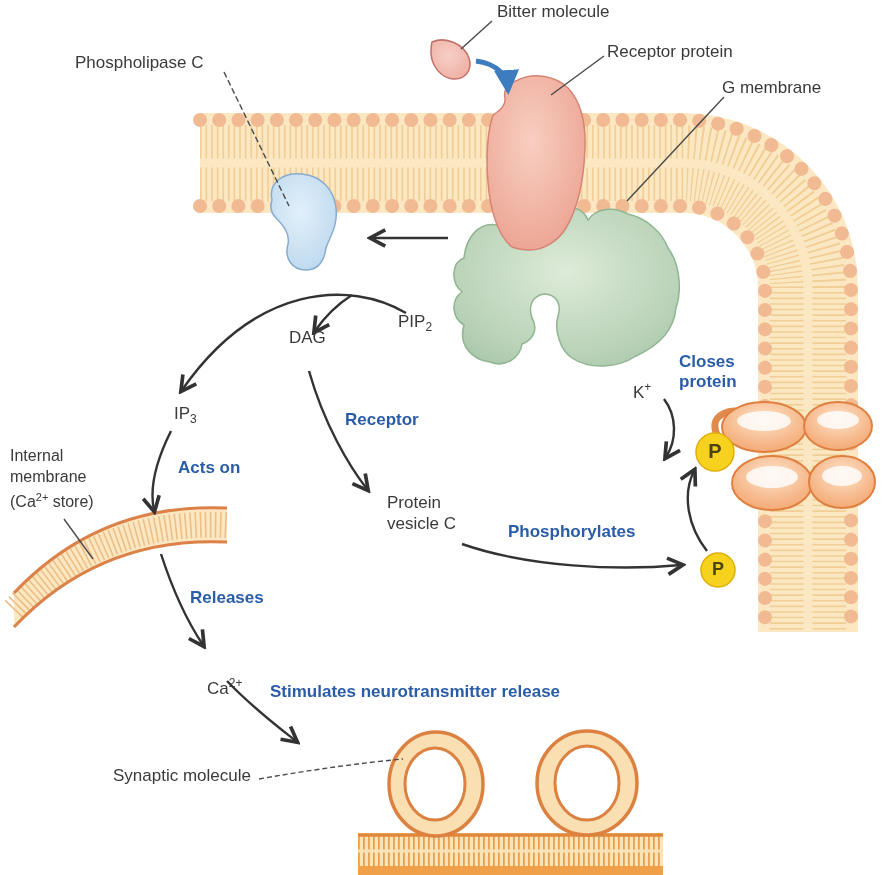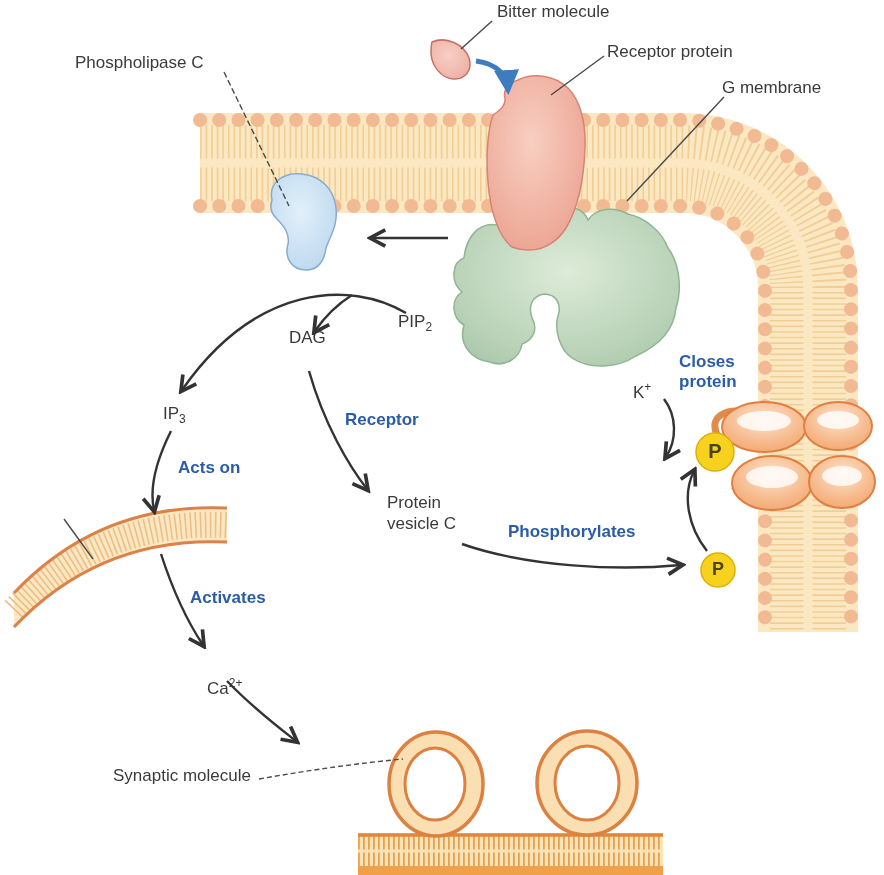--- a/index.html
+++ b/index.html
@@ -148,37 +148,43 @@
   <circle cx="718" cy="570" r="17" fill="#f6d21e" stroke="#dfaf0a" stroke-width="1.5"></circle>
 </svg>
 
 <div class="lbl" style="left:75px;top:53px">Phospholipase C</div>
 <div class="lbl" style="left:497px;top:2px">Bitter molecule</div>
 <div class="lbl" style="left:607px;top:42px">Receptor protein</div>
 <div class="lbl" style="left:722px;top:78px">G membrane</div>
 
 <div class="lbl" style="left:398px;top:312px"><span>PIP</span><sub>2</sub></div>
 <div class="lbl" style="left:289px;top:328px">DAG</div>
-<div class="lbl" style="left:163px;top:404px"><span>IP</span><sub>3</sub></div>
+<div class="lbl" style="left:174px;top:404px"><span>IP</span><sub>3</sub></div>
 <div class="lbl" style="left:633px;top:380px"><span>K</span><sup>+</sup></div>
 <div class="lbl" style="left:207px;top:676px"><span>Ca</span><sup>2+</sup></div>
 
 <div class="lbl multiline" style="left:387px;top:492px">
   <div>Protein</div>
   <div>vesicle C</div>
 </div>
 
 <div class="lbl blue" style="left:345px;top:410px">Receptor</div>
 <div class="lbl blue" style="left:178px;top:458px">Acts on</div>
 <div class="lbl blue" style="left:508px;top:522px">Phosphorylates</div>
-<div class="lbl blue" style="left:190px;top:588px">Activates</div>
+<div class="lbl blue" style="left:190px;top:588px">Releases</div>
+<div class="lbl blue" style="left:270px;top:682px">Stimulates neurotransmitter release</div>
 <div class="lbl blue multiline" style="left:679px;top:352px;line-height:20px">
   <div>Closes</div>
   <div>protein</div>
 </div>
 
+<div class="lbl small multiline" style="left:10px;top:445px">
+  <div>Internal</div>
+  <div>membrane</div>
+  <div><span>(Ca</span><sup style="font-size:11px">2+</sup><span> store)</span></div>
+</div>
 
 <div class="lbl" style="left:113px;top:766px">Synaptic molecule</div>
 
 <div class="p-letter" style="left:715px;top:452px">P</div>
 <div class="p-letter" style="left:718px;top:570px;font-size:18px">P</div>
 
 </div>
 
 </body></html>

